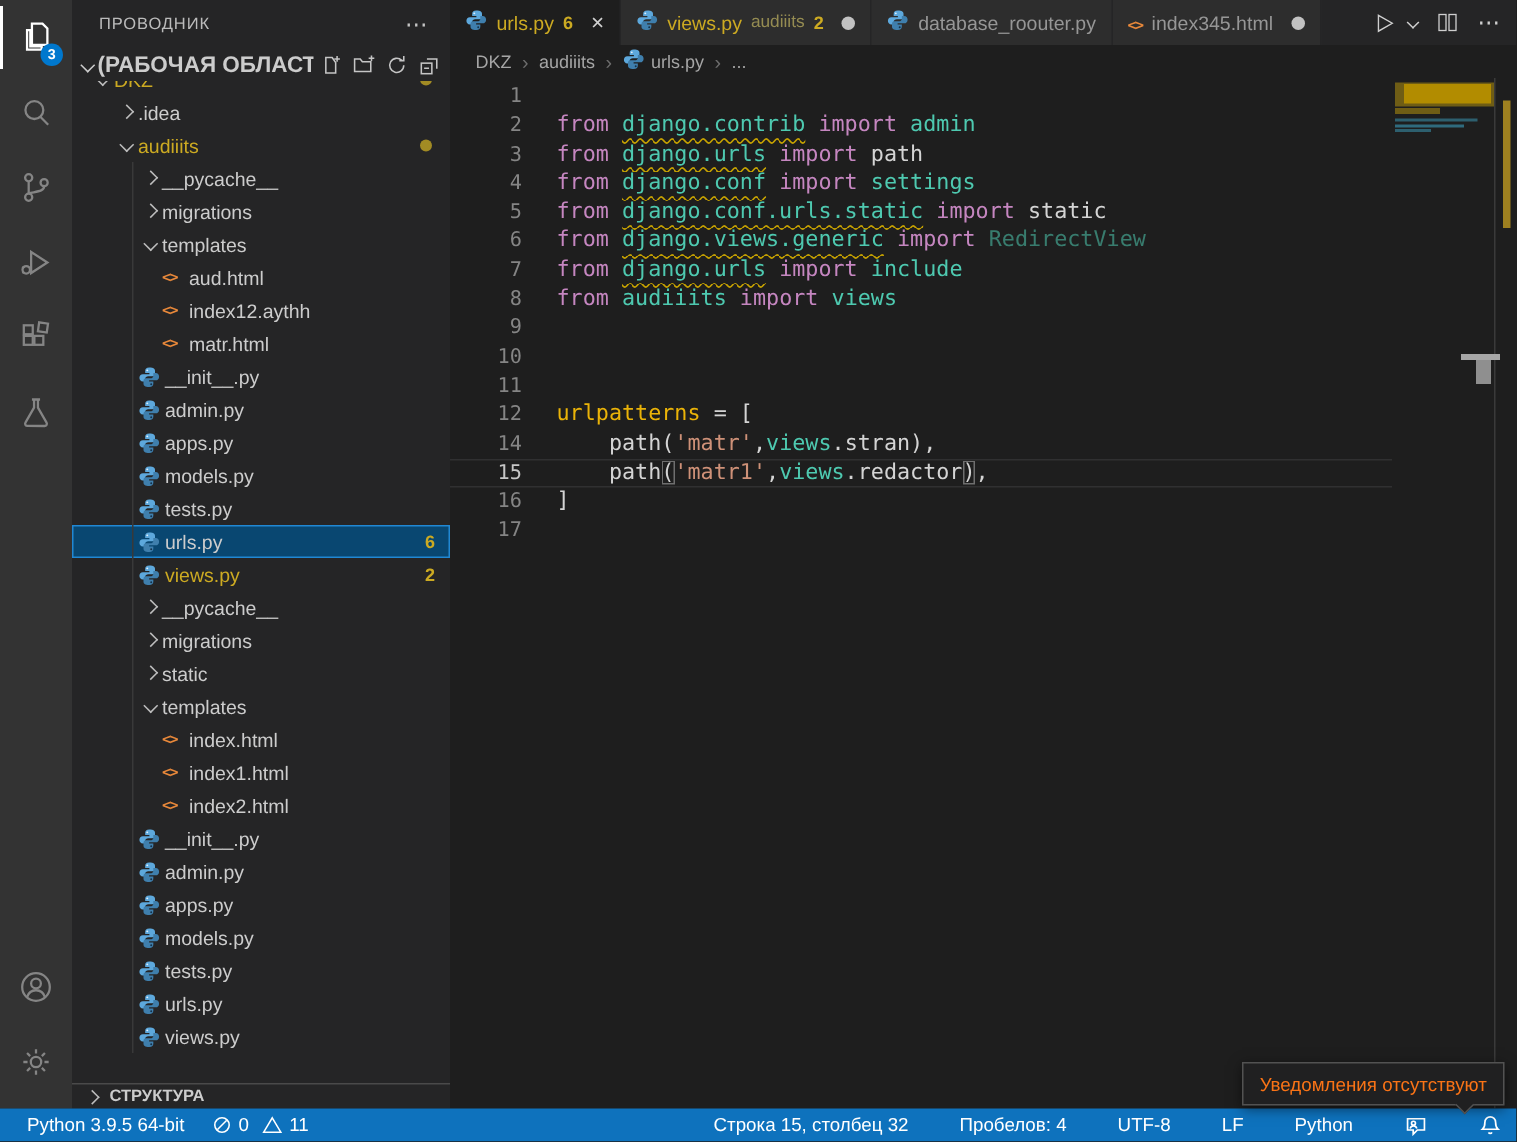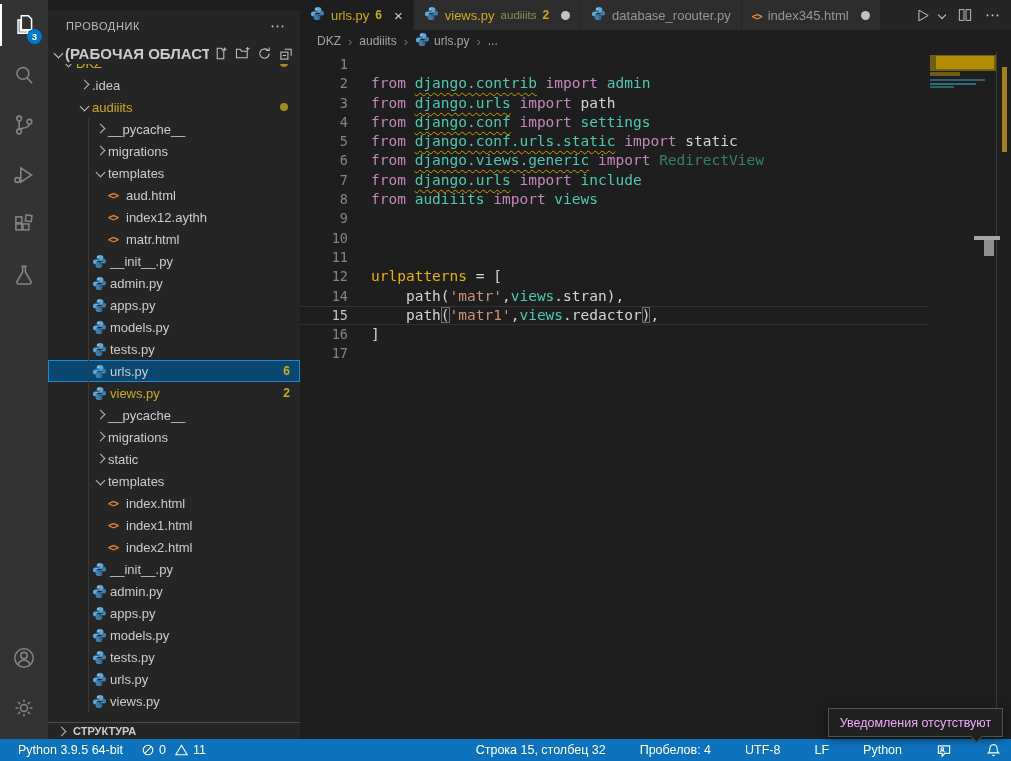--- a/index.html
+++ b/index.html
@@ -14,21 +14,21 @@
            color:#858585;position:relative;cursor:pointer;}
   .ab-item.active{color:#ffffff;}
   .ab-item.active::before{content:"";position:absolute;left:0;top:4px;bottom:4px;width:2px;background:#ffffff;}
   .ab-item svg{stroke:currentColor;fill:none;stroke-width:1.4;}
   .ab-badge{position:absolute;right:6px;bottom:6px;min-width:15px;height:15px;border-radius:50%;
             background:#0078ce;color:#fff;font-size:9.5px;font-weight:bold;
             display:flex;align-items:center;justify-content:center;}
   .ab-bottom{margin-top:auto;display:flex;flex-direction:column;padding-bottom:6px;}
 
   
-  .sidebar{width:252px;background:#252526;display:flex;flex-direction:column;flex-shrink:0;position:relative;margin-top:10px;}
+  .sidebar{width:252px;background:#252526;display:flex;flex-direction:column;flex-shrink:0;position:relative;}
   .sb-title{height:32px;display:flex;align-items:center;justify-content:space-between;
             padding:0 14px 0 18px;font-size:11px;color:#bbbbbb;letter-spacing:.6px;}
   .sb-more{color:#c5c5c5;font-size:15px;letter-spacing:1px;cursor:pointer;}
   .sb-section{height:22px;display:flex;align-items:center;padding:0 6px 0 4px;
               font-weight:bold;font-size:15px;color:#cccccc;z-index:3;background:#252526;}
   .sb-label{flex:0 1 auto;white-space:nowrap;overflow:hidden;margin-right:4px;}
   .sb-actions{margin-left:auto;display:flex;gap:7px;align-items:center;}
   .sb-actions svg{stroke:#c5c5c5;fill:none;stroke-width:1.1;cursor:pointer;}
   .chev{width:6px;height:6px;border-right:1.4px solid #cccccc;border-bottom:1.4px solid #cccccc;
         display:inline-block;flex-shrink:0;}
@@ -105,21 +105,21 @@
   .statusbar{position:absolute;left:0;right:0;bottom:0;height:22px;background:#0e72bd;
              display:flex;align-items:center;color:#ffffff;font-size:12.5px;padding:0 10px;}
   .sb-item{display:flex;align-items:center;gap:4px;margin-right:18px;cursor:pointer;white-space:nowrap;}
   .sb-right{margin-left:auto;display:flex;align-items:center;}
   .sb-right .sb-item{margin-right:0;margin-left:34px;}
   .statusbar svg{stroke:#ffffff;fill:none;stroke-width:1.2;}
 
   
   .toast{position:absolute;left:828px;top:708px;width:173px;height:27px;background:#202021;
          border:1px solid #525252;box-shadow:0 2px 8px rgba(0,0,0,.5);z-index:10;
-         display:flex;align-items:center;justify-content:center;font-size:12.5px;color:#f0abfc;}
+         display:flex;align-items:center;justify-content:center;font-size:12.5px;color:#f97316;}
   .toast::after{content:"";position:absolute;left:143px;bottom:-5px;width:8px;height:8px;
                 background:#202021;border-right:1px solid #525252;border-bottom:1px solid #525252;
                 transform:rotate(45deg);}
 </style>
 </head>
 <body>
 
 <div class="app">
 
   <div class="activitybar">

